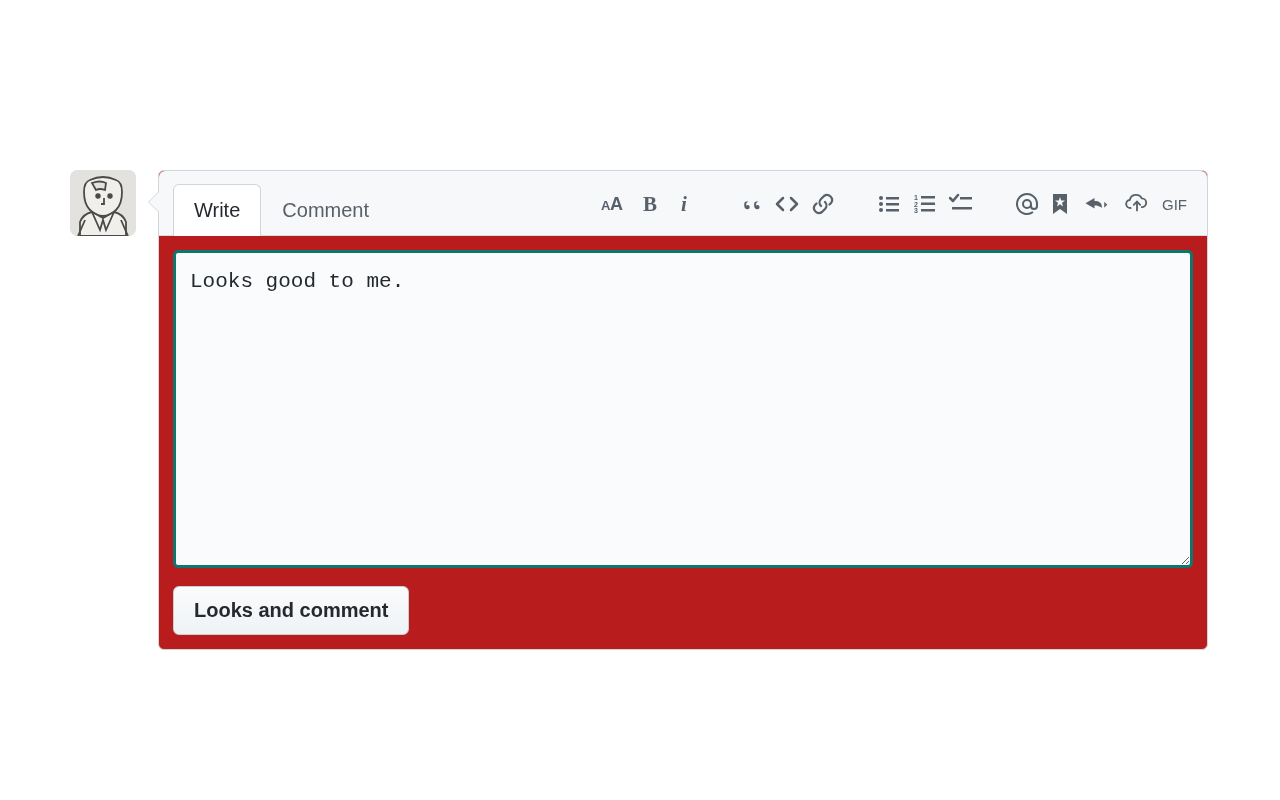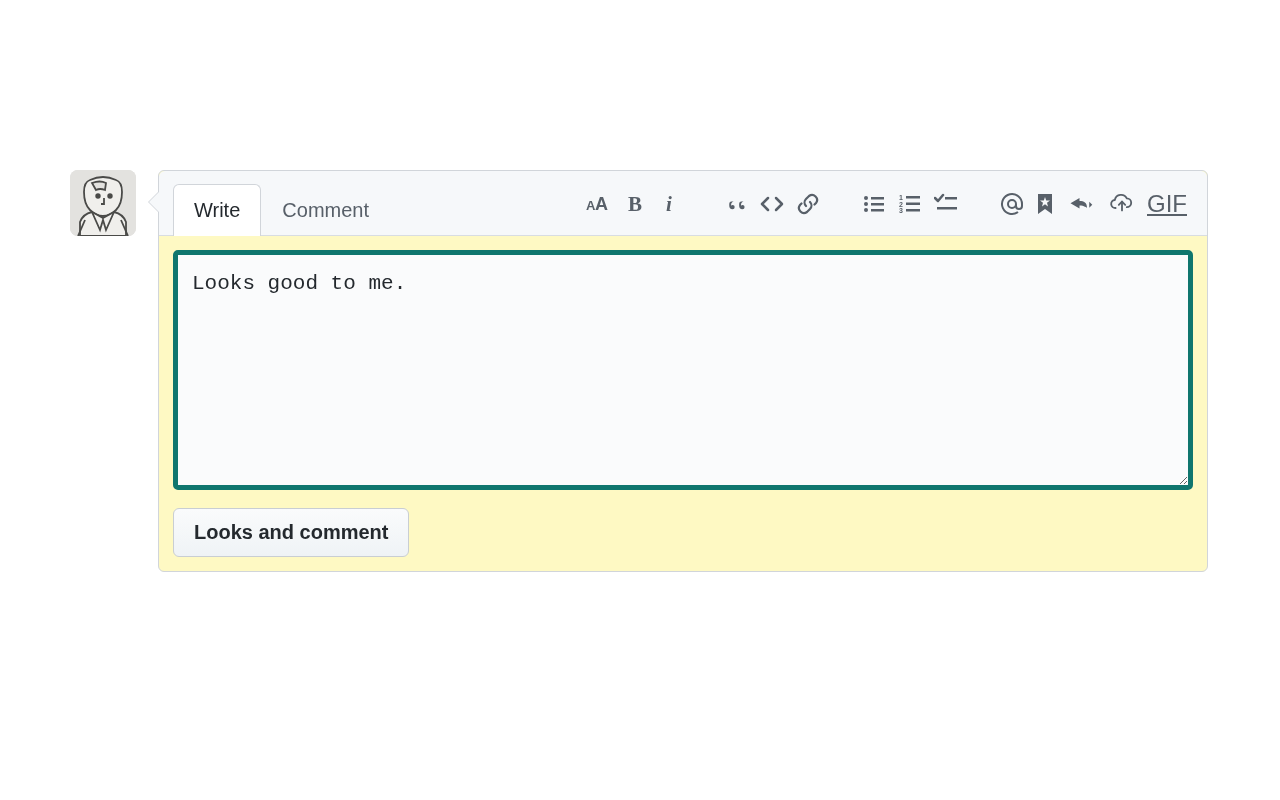--- a/index.html
+++ b/index.html
@@ -23,21 +23,21 @@
       background: #e0dfdc;
       position: relative;
       overflow: hidden;
       flex-shrink: 0;
     }
     .avatar svg { width: 100%; height: 100%; }
     .comment-box {
       width: 1050px;
       border: 1px solid #d1d5da;
       border-radius: 6px;
-      background: #fef9c3;
+      background: #b91c1c;
       position: relative;
     }
     .comment-box::before {
       content: "";
       position: absolute;
       left: -11px;
       top: 20px;
       border: 11px solid transparent;
       border-left: none;
       border-right-color: #d1d5da;
@@ -97,30 +97,29 @@
     .tool-icon {
       display: inline-flex;
       align-items: center;
       justify-content: center;
       width: 26px;
       height: 26px;
       cursor: pointer;
     }
     .tool-icon svg { width: 24px; height: 24px; }
     .gif-label {
-      font-size: 24px;
+      font-size: 15px;
       font-weight: 500;
       cursor: pointer;
-      text-decoration: underline;
     }
     .body { padding: 14px; }
     textarea.comment-input {
       width: 100%;
-      height: 240px;
-      border: 5px solid #0f766e;
+      height: 318px;
+      border: 3px solid #0f766e;
       border-radius: 5px;
       background: #fafbfc;
       padding: 14px;
       font-family: "SFMono-Regular", Consolas, "Liberation Mono", Menlo, monospace;
       font-size: 21px;
       line-height: 1.45;
       color: #24292e;
       resize: vertical;
       outline: none;
     }

